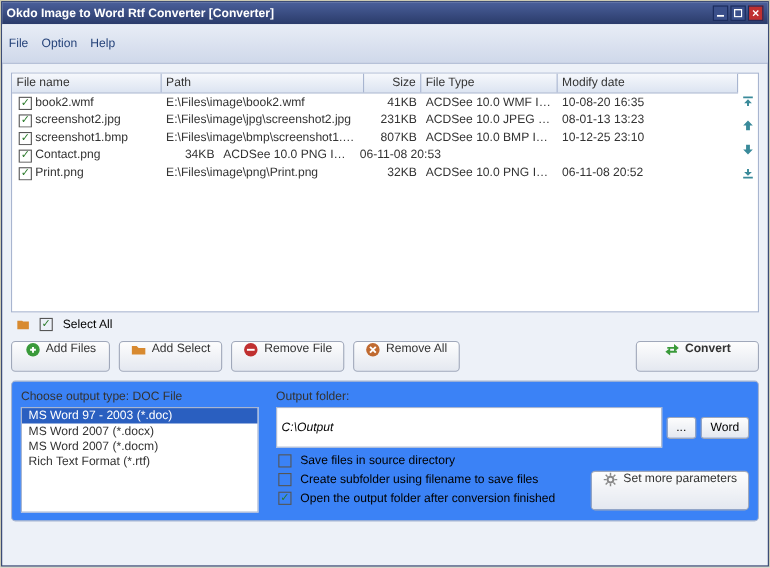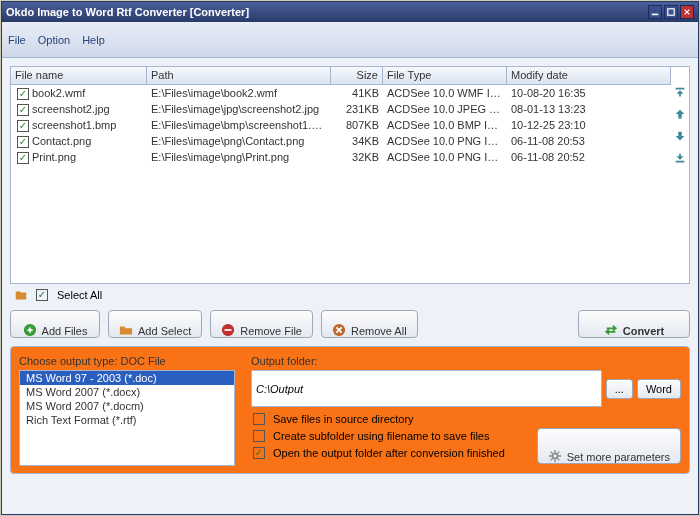--- a/index.html
+++ b/index.html
@@ -31,28 +31,28 @@
 .chk.on::after { content: "✓"; font-size: 10px; color: #2a7a2a; line-height: 1; }
 
 .side-icons { width: 18px; display: flex; flex-direction: column; align-items: center; gap: 8px; padding-top: 18px; }
 .side-icon { width: 14px; height: 14px; cursor: pointer; }
 .si1 { fill: #3a8a9a; } .si2 { fill: #3a8a9a; } .si3 { fill: #3a8a9a; } .si4 { fill: #3a8a9a; }
 
 .selectall-row { display: flex; align-items: center; gap: 6px; margin-top: 4px; padding-left: 4px; }
 .folder-up { width: 14px; height: 14px; fill: #d88a30; }
 
 .button-row { display: flex; gap: 8px; margin-top: 8px; }
-.btn { height: 28px; border: 1px solid #a0a8ba; border-radius: 4px; background: linear-gradient(#fdfdfd, #e4e8f0); display: flex; align-items: flex-end; justify-content: center; gap: 5px; padding: 0 10px; cursor: pointer; color: #333; min-width: 90px; }
+.btn { height: 28px; border: 1px solid #a0a8ba; border-radius: 4px; background: linear-gradient(#fdfdfd, #e4e8f0); display: flex; align-items: flex-start; justify-content: center; gap: 5px; padding: 0 10px; cursor: pointer; color: #333; min-width: 90px; }
 .btn-icon { width: 14px; height: 14px; }
 .ico-add { fill: #3a9a3a; } .ico-folder { fill: #d88a30; } .ico-remove { fill: #c03030; } .ico-removeall { fill: #c06a30; }
 .ico-convert { fill: #3a9a3a; } .ico-gear { fill: #888; }
 .btn.convert { min-width: 112px; font-weight: bold; }
 .spacer { flex: 1; }
 
-.bottom-panel { border: 1px solid #a8b5d0; margin-top: 8px; padding: 8px; display: flex; gap: 16px; background: #f97316; border-radius: 4px; height: 128px; }
+.bottom-panel { border: 1px solid #a8b5d0; margin-top: 8px; padding: 8px; display: flex; gap: 16px; background: #3b82f6; border-radius: 4px; height: 128px; }
 .left-col { width: 216px; }
 .right-col { flex: 1; }
 .label { color: #333; margin-bottom: 3px; display: block; }
 .listbox { border: 1px solid #a8b5d0; background: #fff; height: 96px; }
 .list-item { padding: 1px 6px; color: #333; cursor: pointer; }
 .list-item.selected { background: #2a5fc0; color: #fff; }
 
 .outfolder-row { display: flex; gap: 4px; margin-bottom: 6px; align-items: center; }
 .text-input { flex: 1; border: 1px solid #a8b5d0; background: #fff; height: 37px; padding: 0 4px; font-style: italic; }
 .smallbtn { height: 20px; border: 1px solid #a0a8ba; border-radius: 3px; background: linear-gradient(#fdfdfd, #e4e8f0); padding: 0 8px; cursor: pointer; display: flex; align-items: center; }
@@ -122,21 +122,20 @@
             </div>
             <div class="tr">
               <div class="td c-name"><span class="chk on"></span>screenshot1.bmp</div>
               <div class="td c-path">E:\Files\image\bmp\screenshot1.bmp</div>
               <div class="td c-size">807KB</div>
               <div class="td c-type">ACDSee 10.0 BMP Image</div>
               <div class="td c-date">10-12-25 23:10</div>
             </div>
             <div class="tr">
               <div class="td c-name"><span class="chk on"></span>Contact.png</div>
-              <div class="td c-path">E:\Files\image\png\Contact.png</div>
               <div class="td c-size">34KB</div>
               <div class="td c-type">ACDSee 10.0 PNG Image</div>
               <div class="td c-date">06-11-08 20:53</div>
             </div>
             <div class="tr">
               <div class="td c-name"><span class="chk on"></span>Print.png</div>
               <div class="td c-path">E:\Files\image\png\Print.png</div>
               <div class="td c-size">32KB</div>
               <div class="td c-type">ACDSee 10.0 PNG Image</div>
               <div class="td c-date">06-11-08 20:52</div>

